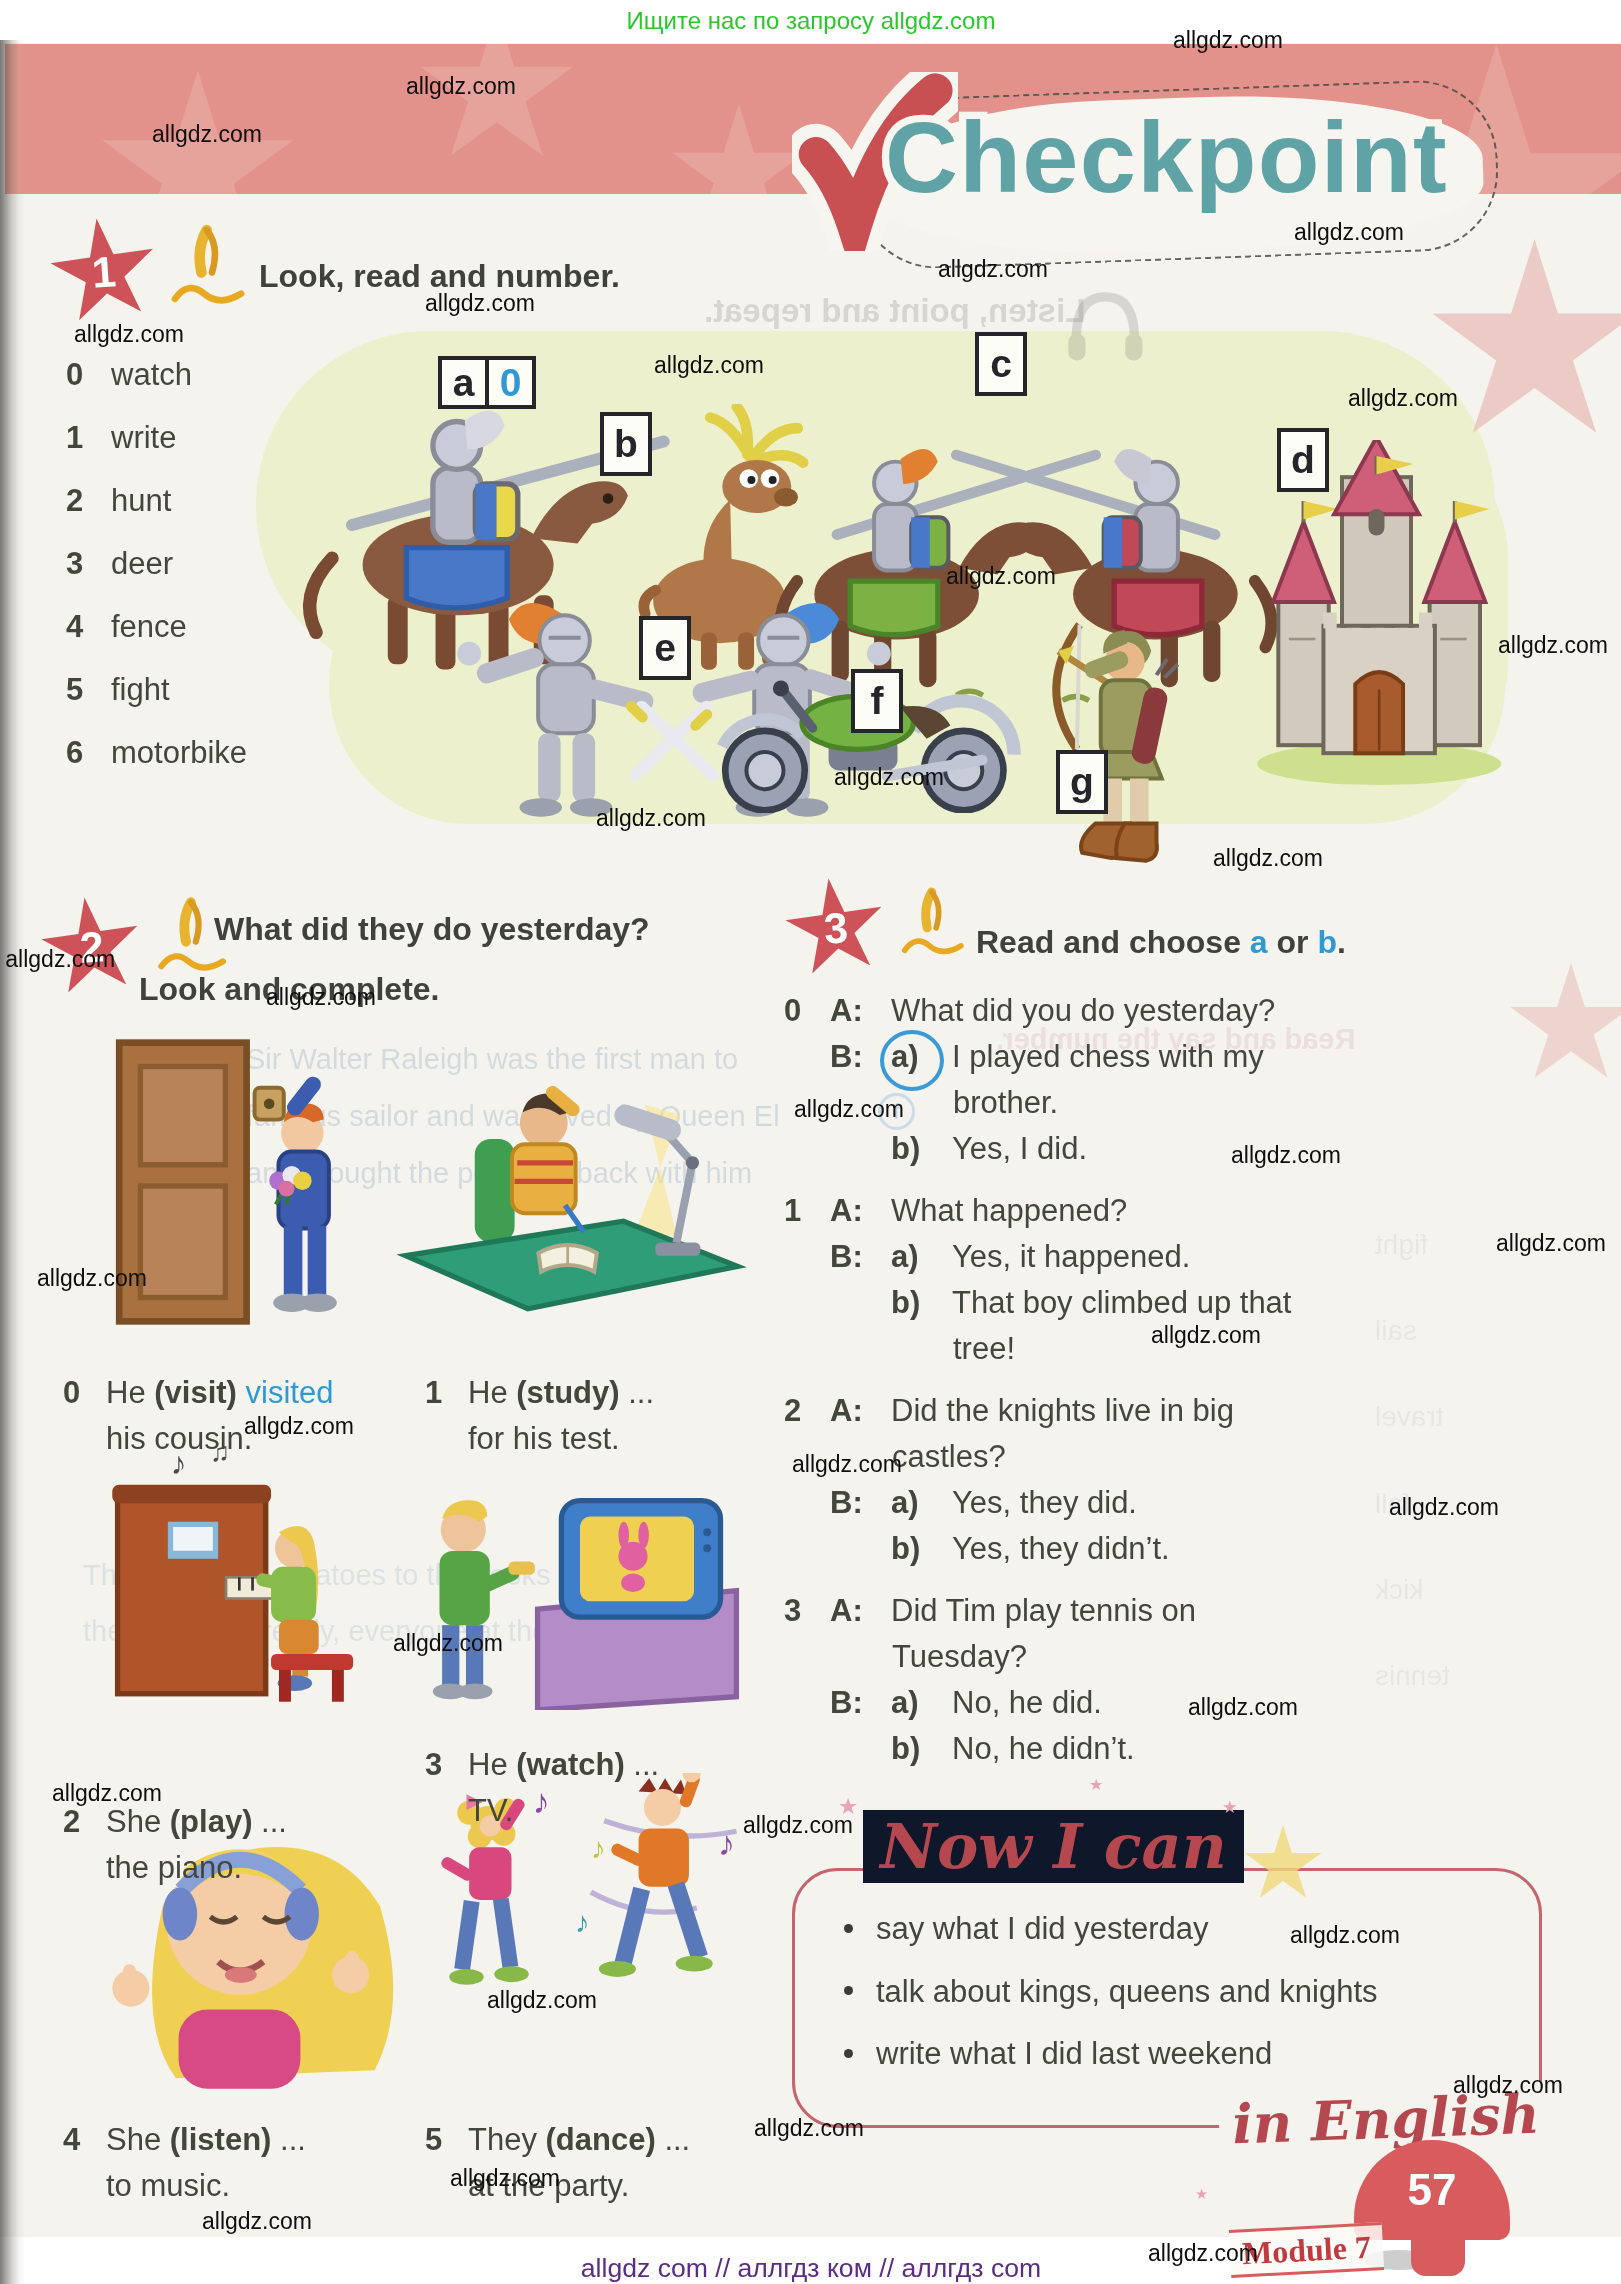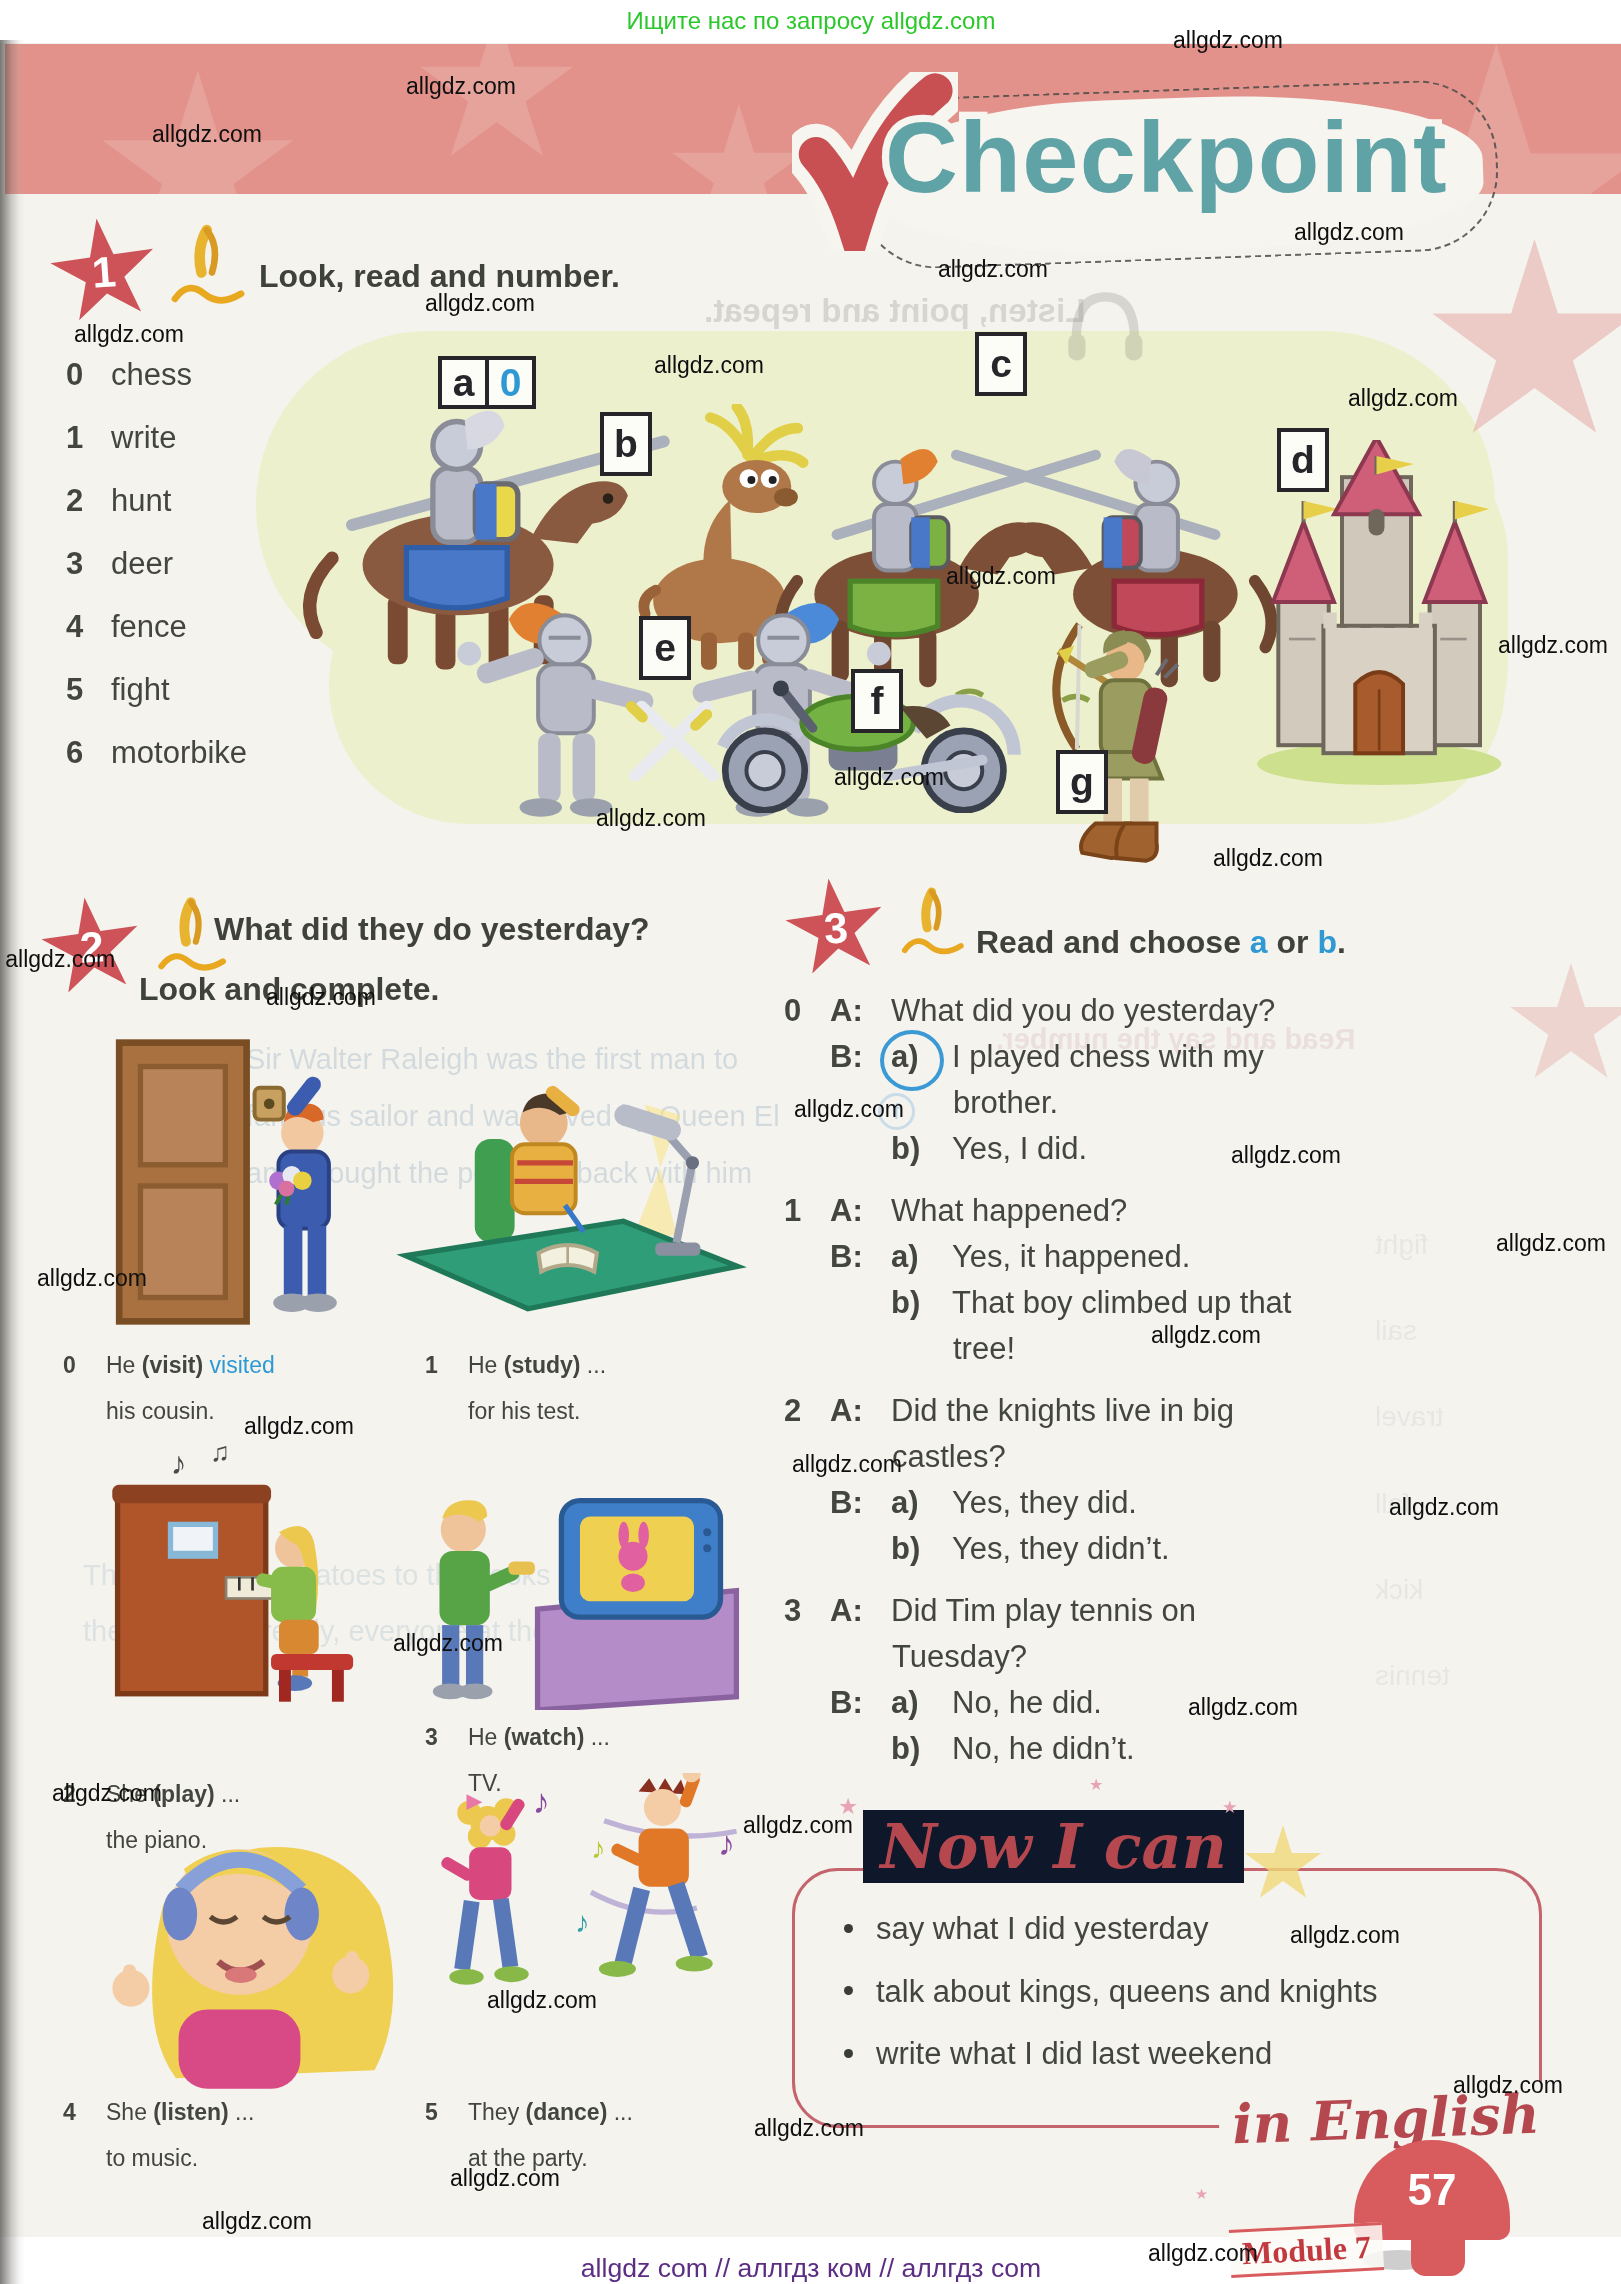--- a/index.html
+++ b/index.html
@@ -36,21 +36,21 @@
   
   .blob{background:#edf0cc;position:absolute;}
   .lbl{position:absolute;background:#fdfdf8;border:4.6px solid #26262a;display:flex;align-items:center;
        justify-content:center;font-weight:bold;font-size:39px;color:#26262a;z-index:4;}
   
   .w-row{display:flex;height:63px;align-items:center;font-size:31px;}
   .w-num{width:45px;font-weight:bold;}
   
   .ex-title{font-weight:bold;font-size:32px;color:#3f423a;white-space:nowrap;z-index:3;}
   
-  .ex2-item{font-size:23px;line-height:46px;white-space:nowrap;z-index:3;}
+  .ex2-item{font-size:31px;line-height:46px;white-space:nowrap;z-index:3;margin-top:28px;}
   .ex2-num{display:inline-block;width:43px;font-weight:bold;}
   .ex2-l2{padding-left:43px;}
   
   .ex3-line{display:flex;font-size:31px;line-height:46px;white-space:nowrap;}
   .n{width:46px;font-weight:bold;flex:none;}
   .spk{width:61px;font-weight:bold;flex:none;}
   .opt{width:61px;font-weight:bold;flex:none;position:relative;}
   .pad-q{width:108px;flex:none;}
   .pad-a{width:169px;flex:none;}
   .circled::after{content:'';position:absolute;left:-10.6px;top:-4px;width:56px;height:53px;
@@ -149,21 +149,21 @@
   </svg>
   <div class="abs ex-title" style="left:259px;top:258px;">Look, read and number.</div>
 
   <div class="abs blob" style="left:256px;top:331px;width:1239px;height:349px;border-radius:173px;"></div>
   <div class="abs blob" style="left:329px;top:545px;width:1176px;height:279px;border-radius:139px;"></div>
   <div class="abs blob" style="left:1229px;top:425px;width:279px;height:372px;border-radius:133px;"></div>
 
   <div class="abs" style="left:66px;top:343px;z-index:3;">
     <div class="w-row">
         <span class="w-num">0</span>
-        <span>chess</span>
+        <span>watch</span>
       </div>
     <div class="w-row">
         <span class="w-num">1</span>
         <span>write</span>
       </div>
     <div class="w-row">
         <span class="w-num">2</span>
         <span>hunt</span>
       </div>
     <div class="w-row">

